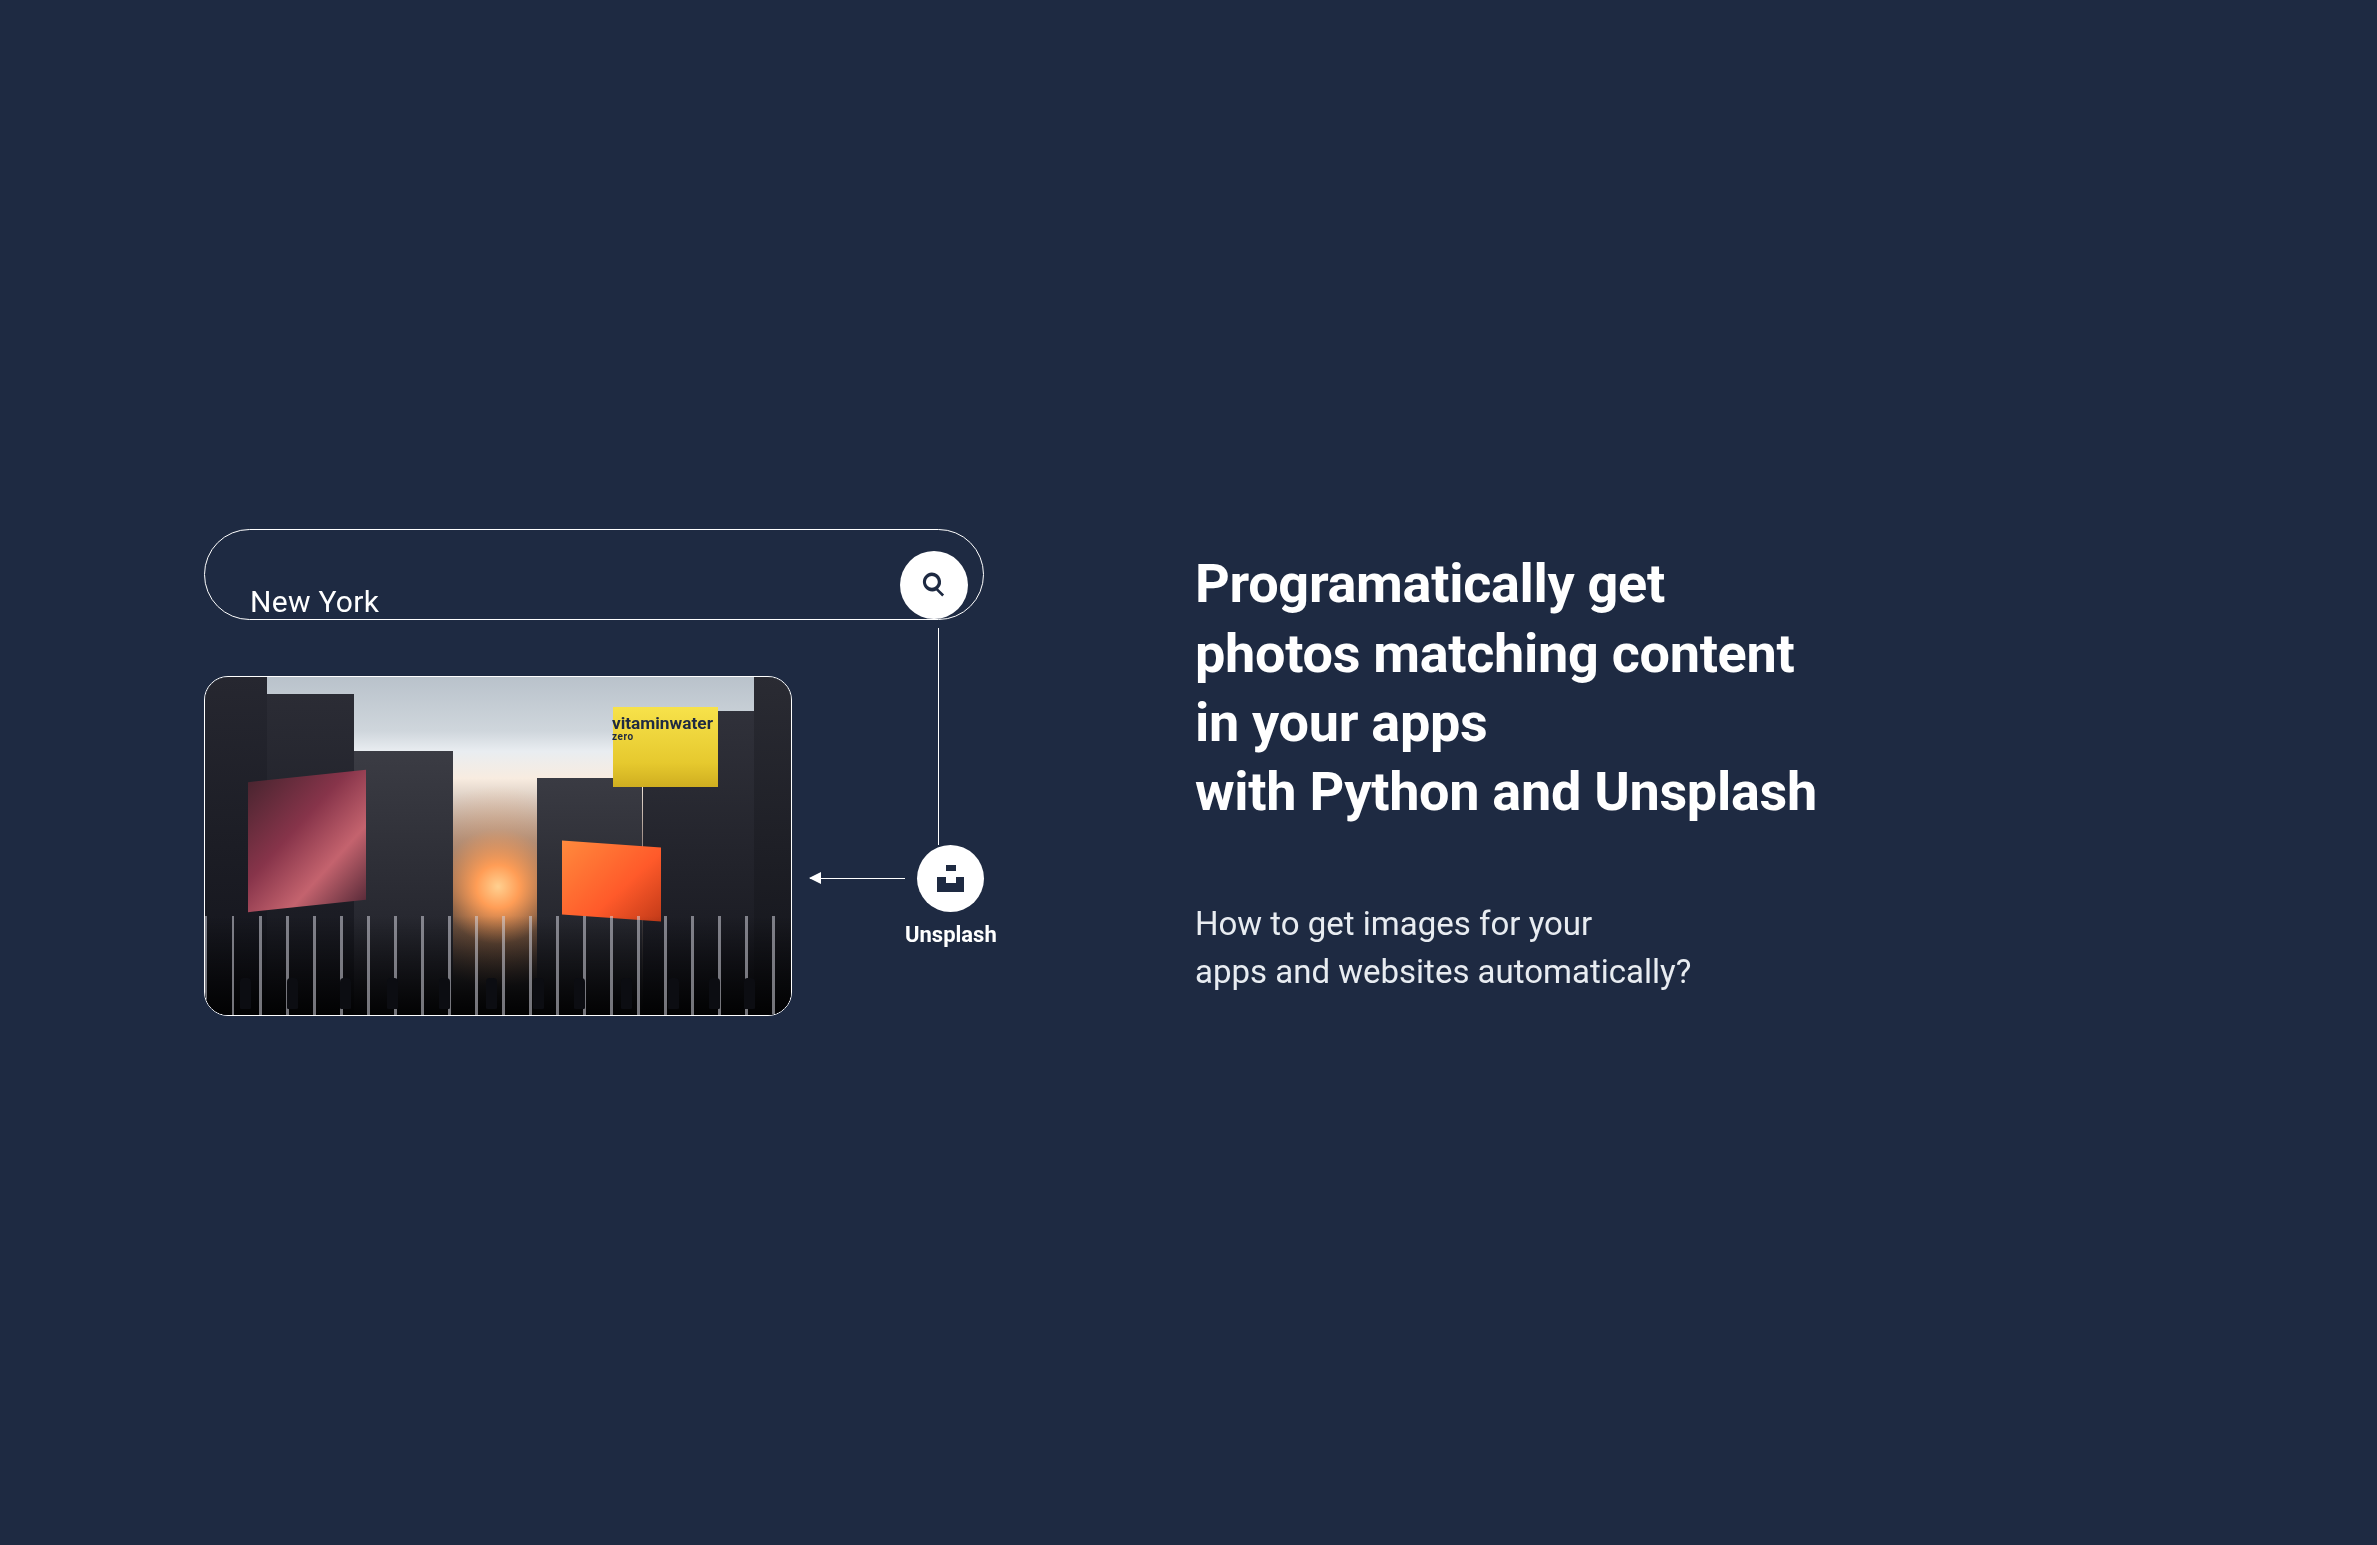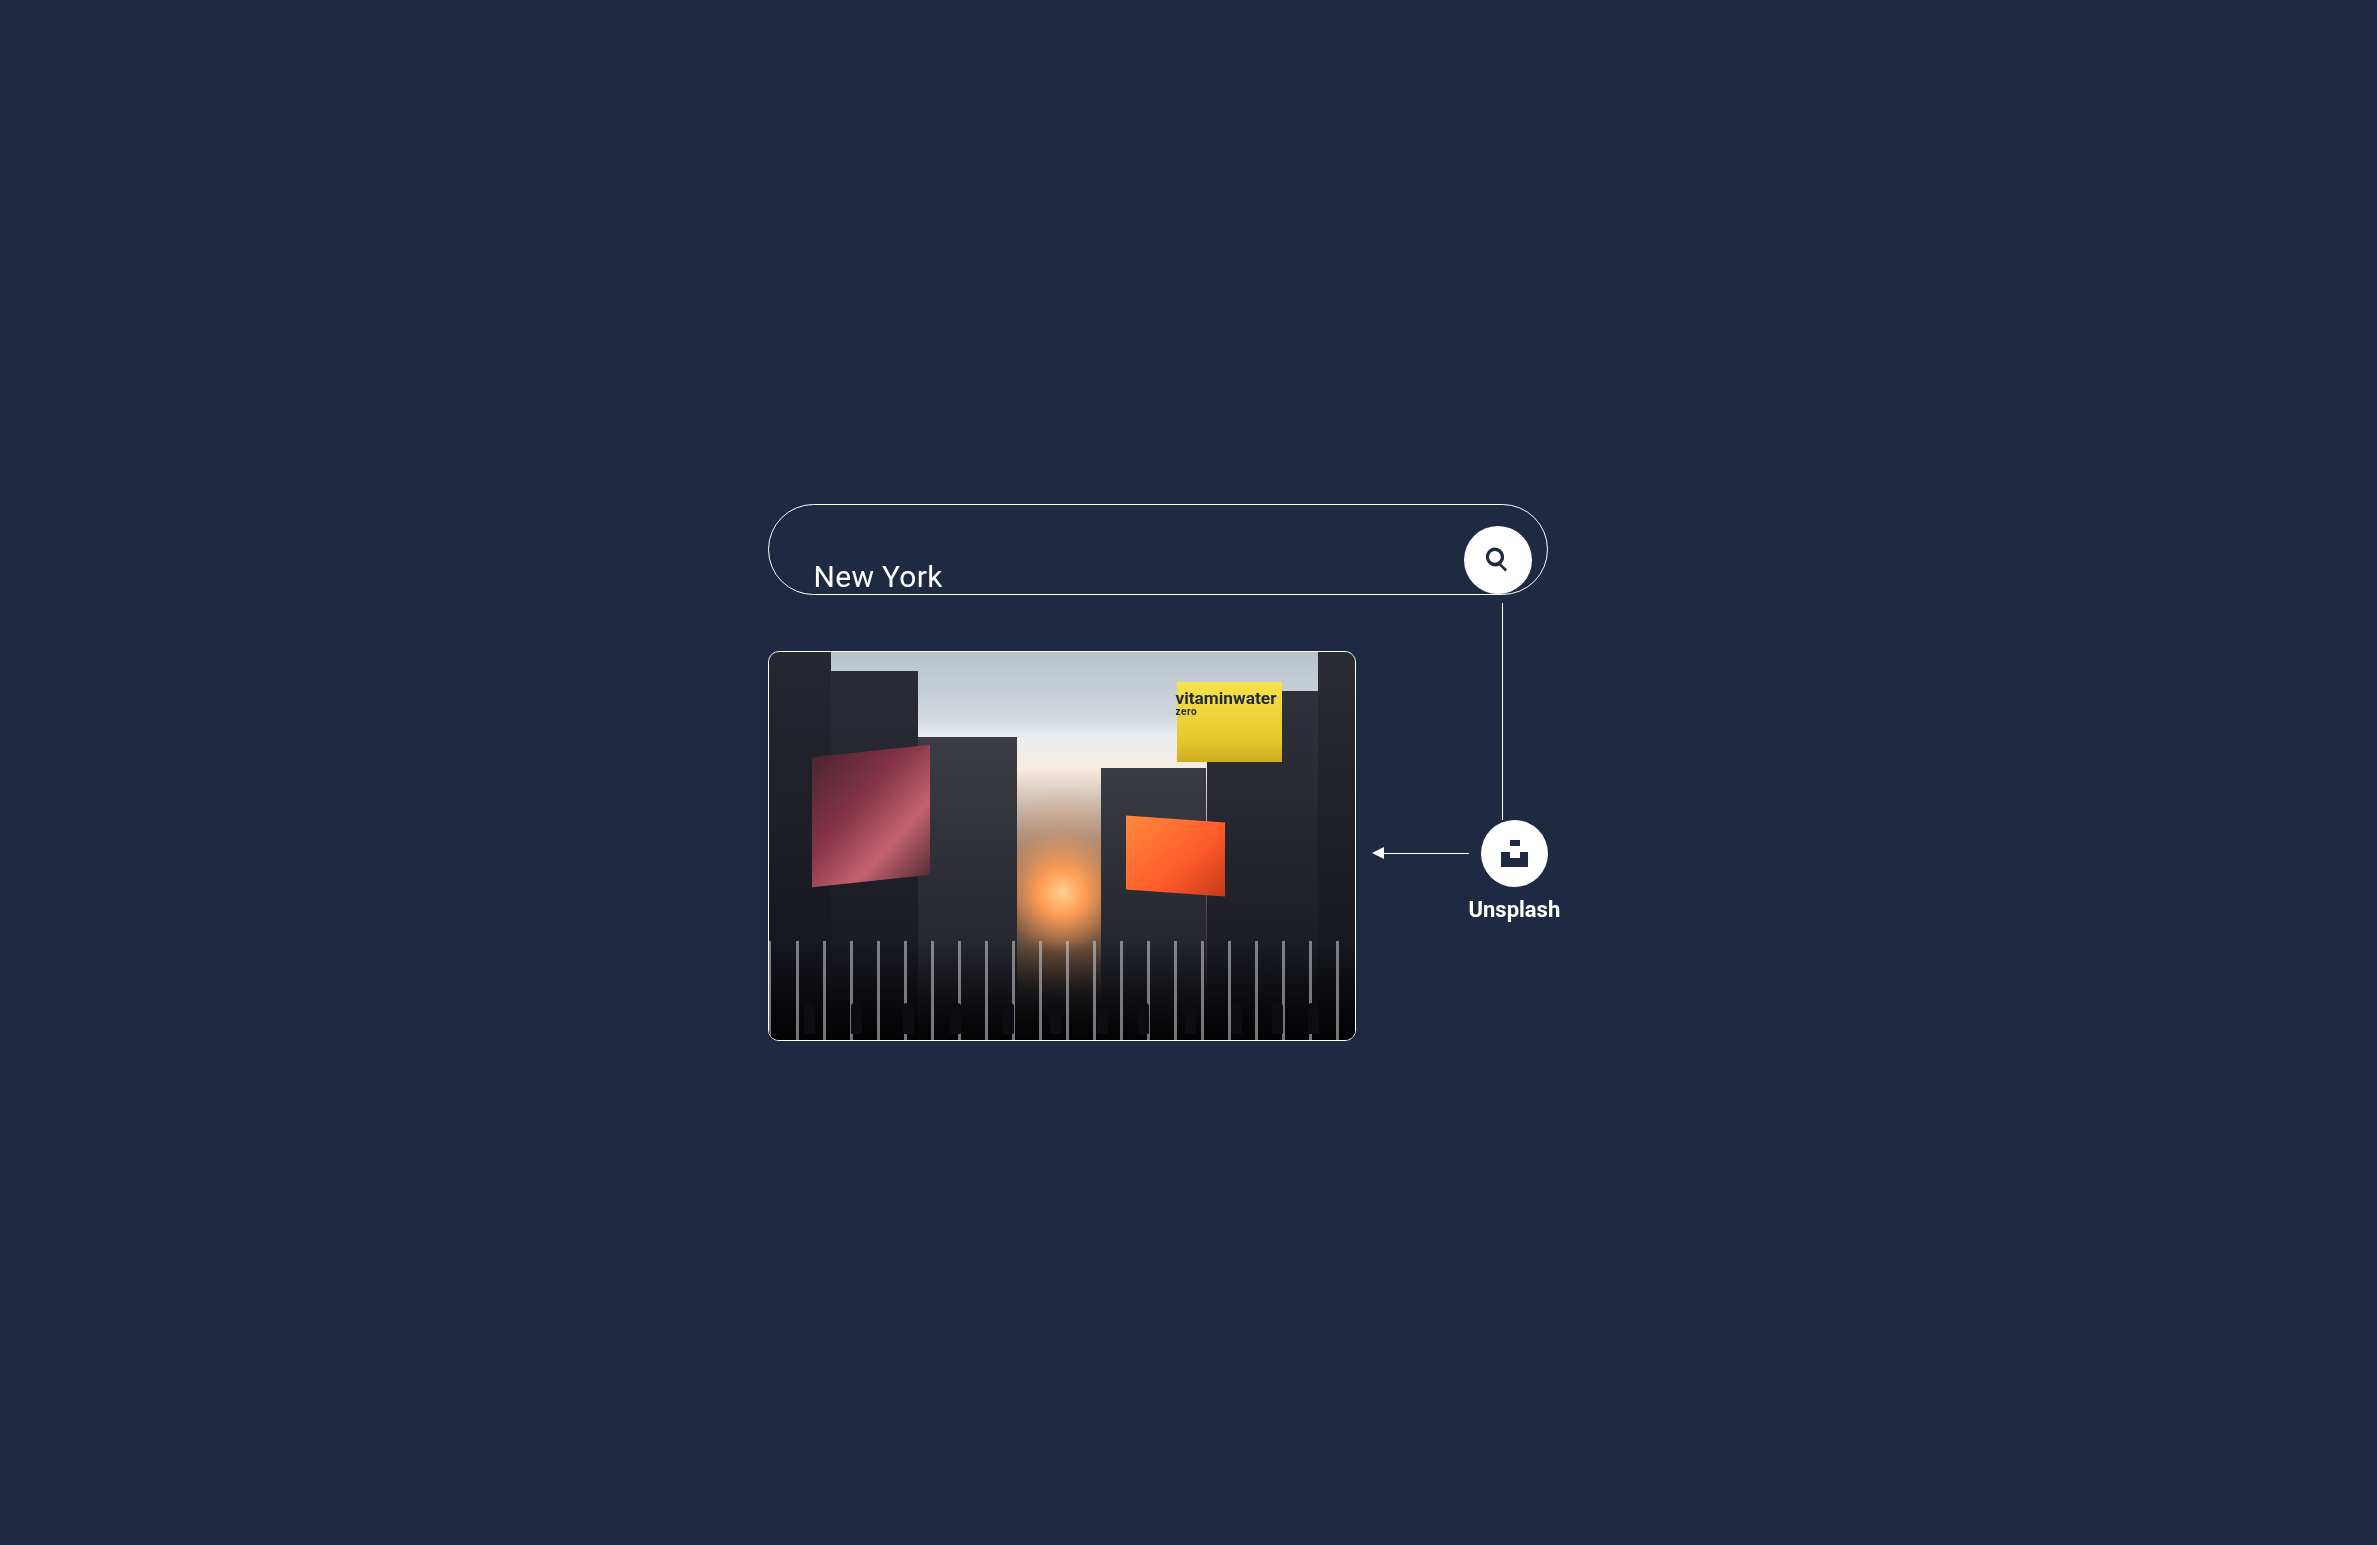--- a/index.html
+++ b/index.html
@@ -71,23 +71,23 @@
     width: 1.2px;
     background: #ffffff;
     left: 734px;
     top: 99px;
     height: 217px;
   }
 
   .result-card {
     margin-top: 56px;
     width: 588px;
-    height: 390px;
+    height: 340px;
     border: 1.9px solid #ffffff;
-    border-radius: 11px;
+    border-radius: 24px;
     overflow: hidden;
     position: relative;
   }
 
   .nyc-scene {
     position: absolute; inset: 0;
     background:
       radial-gradient(circle at 50% 62%, #ffd090 0%, #ff9d56 6%, rgba(255,150,70,0.25) 16%, rgba(255,150,70,0) 28%),
       linear-gradient(180deg, #b9c2cb 0%, #cfd6dc 16%, #e9edf1 22%, #f8ece0 30%, #9f8e86 48%, #484344 68%, #15161b 100%);
   }
@@ -238,15 +238,23 @@
           <span class="bot">
               <span class="notch"></span>
             </span>
         </span>
       </div>
       <div class="unsplash-label">Unsplash</div>
     </div>
 
   </div>
 
+  <div class="right">
+    <div class="heading">Programatically get
+photos matching content
+in your apps
+with Python and Unsplash</div>
+    <div class="subheading">How to get images for your
+apps and websites automatically?</div>
+  </div>
 
 </div>
 
 
 </body></html>

